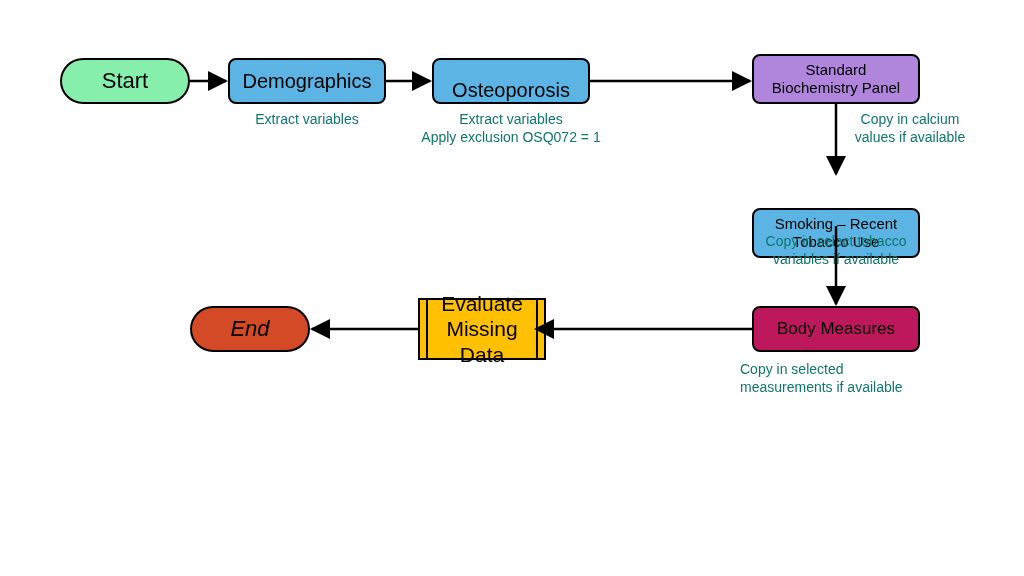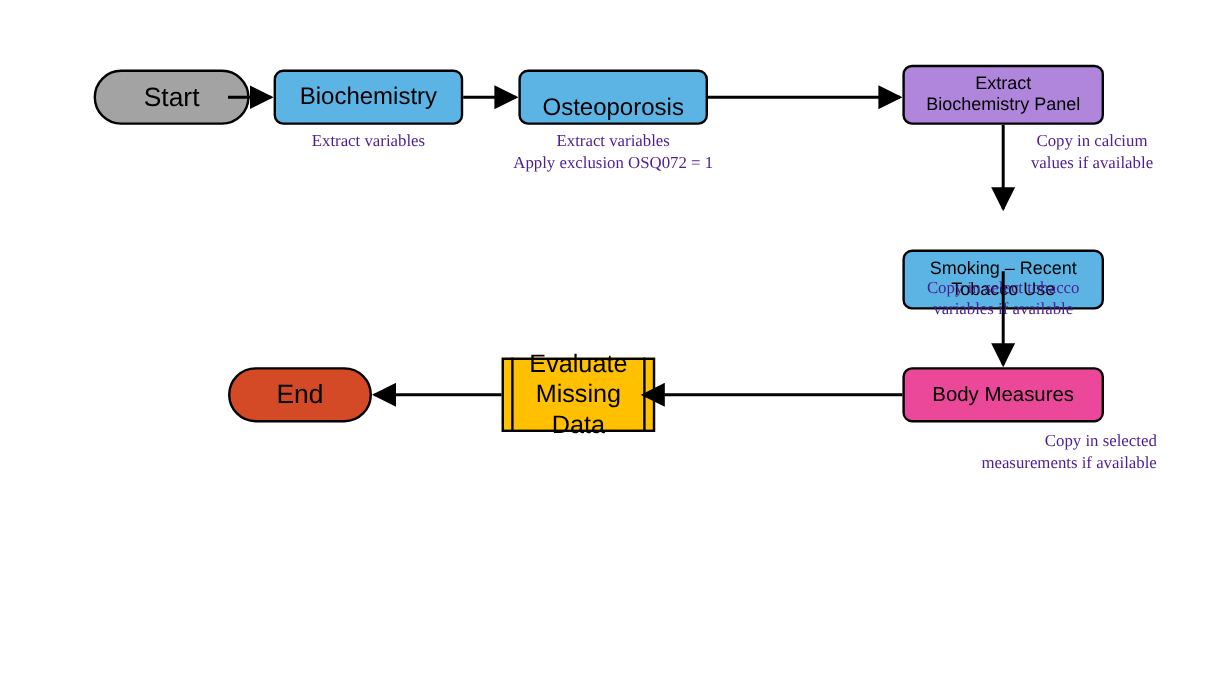--- a/index.html
+++ b/index.html
@@ -1,71 +1,71 @@
 <!DOCTYPE html>
 <html><head>
 <meta charset="utf-8">
 <style>
   * { box-sizing: border-box; margin: 0; padding: 0; }
   body { width: 1024px; height: 576px; background: #ffffff; font-family: Arial, sans-serif; position: relative; overflow: hidden; }
   .node { position: absolute; display: flex; align-items: center; justify-content: center; text-align: center; border: 2px solid #000; }
   .pill { border-radius: 999px; }
   .rounded { border-radius: 8px; }
-  .caption { position: absolute; font-size: 14px; color: #4c1d95; text-align: center; line-height: 1.3; font-family: Liberation Serif, serif; }
+  .caption { position: absolute; font-size: 14px; color: #0f766e; text-align: center; line-height: 1.3; }
   .predef { position: absolute; background: #ffc000; border: 2px solid #000; display: flex; align-items: center; justify-content: center; text-align: center; }
   .predef::before, .predef::after { content: ""; position: absolute; top: -2px; bottom: -2px; width: 2px; background: #000; }
   .predef::before { left: 6px; }
   .predef::after { right: 6px; }
   svg.arrows { position: absolute; top: 0; left: 0; width: 1024px; height: 576px; pointer-events: none; }
 </style>
 </head>
 <body>
 
-<div class="node pill" style="left:78px; top:58px; width:130px; height:46px; background:#a3a3a3; font-size:22px; color:#000;">
+<div class="node pill" style="left:60px; top:58px; width:130px; height:46px; background:#86efac; font-size:22px; color:#000;">
   <span>Start</span>
 </div>
 
 <div class="node rounded" style="left:228px; top:58px; width:158px; height:46px; background:#5cb4e4; font-size:20px; color:#000;">
-  <span>Biochemistry</span>
+  <span>Demographics</span>
 </div>
 <div class="caption" style="left:228px; top:110px; width:158px;">Extract variables</div>
 
 <div class="node rounded" style="left:432px; top:58px; width:158px; height:46px; background:#5cb4e4; font-size:20px; color:#000;align-items:flex-end;">
   <span>Osteoporosis</span>
 </div>
 <div class="caption" style="left:412px; top:110px; width:198px; white-space: pre-line;">Extract variables
 Apply exclusion OSQ072 = 1</div>
 
 <div class="node rounded" style="left:752px; top:54px; width:168px; height:50px; background:#b085dc; font-size:15px; color:#000; line-height:1.2; white-space: pre-line;">
-  <span>Extract
+  <span>Standard
 Biochemistry Panel</span>
 </div>
 <div class="caption" style="left:840px; top:110px; width:140px; text-align:center; white-space: pre-line;">Copy in calcium
 values if available</div>
 
 <div class="node rounded" style="left:752px; top:176px; width:168px; height:50px; background:#5cb4e4; font-size:15px; color:#000; line-height:1.2; white-space: pre-line; margin-top: 32px;">
   <span>Smoking – Recent
 Tobacco Use</span>
 </div>
 <div class="caption" style="left:740px; top:232px; width:192px; text-align:center; white-space: pre-line;">Copy in select tobacco
 variables if available</div>
 
-<div class="node rounded" style="left:752px; top:306px; width:168px; height:46px; background:#ec4899; font-size:17px; color:#000;">
+<div class="node rounded" style="left:752px; top:306px; width:168px; height:46px; background:#be185d; font-size:17px; color:#000;">
   <span>Body Measures</span>
 </div>
-<div class="caption" style="left:772px; top:360px; width:192px; text-align:right; white-space: pre-line;">Copy in selected
+<div class="caption" style="left:740px; top:360px; width:192px; text-align:left; white-space: pre-line;">Copy in selected
 measurements if available</div>
 
 <div class="predef" style="left:418px; top:298px; width:128px; height:62px; font-size:21px; line-height:1.2; white-space: pre-line;">
   <span>Evaluate
 Missing
 Data</span>
 </div>
 
-<div class="node pill" style="left:190px; top:306px; width:120px; height:46px; background:#d44a27; font-size:22px; color:#000;">
+<div class="node pill" style="left:190px; top:306px; width:120px; height:46px; background:#d44a27; font-size:22px; color:#000;font-style:italic;">
   <span>End</span>
 </div>
 
 <svg class="arrows">
   <defs>
     <marker id="ah" viewBox="0 0 10 10" refX="9" refY="5" markerWidth="8" markerHeight="8" orient="auto-start-reverse">
       <path d="M 0 0 L 10 5 L 0 10 z" fill="#000"></path>
     </marker>
   </defs>
 

